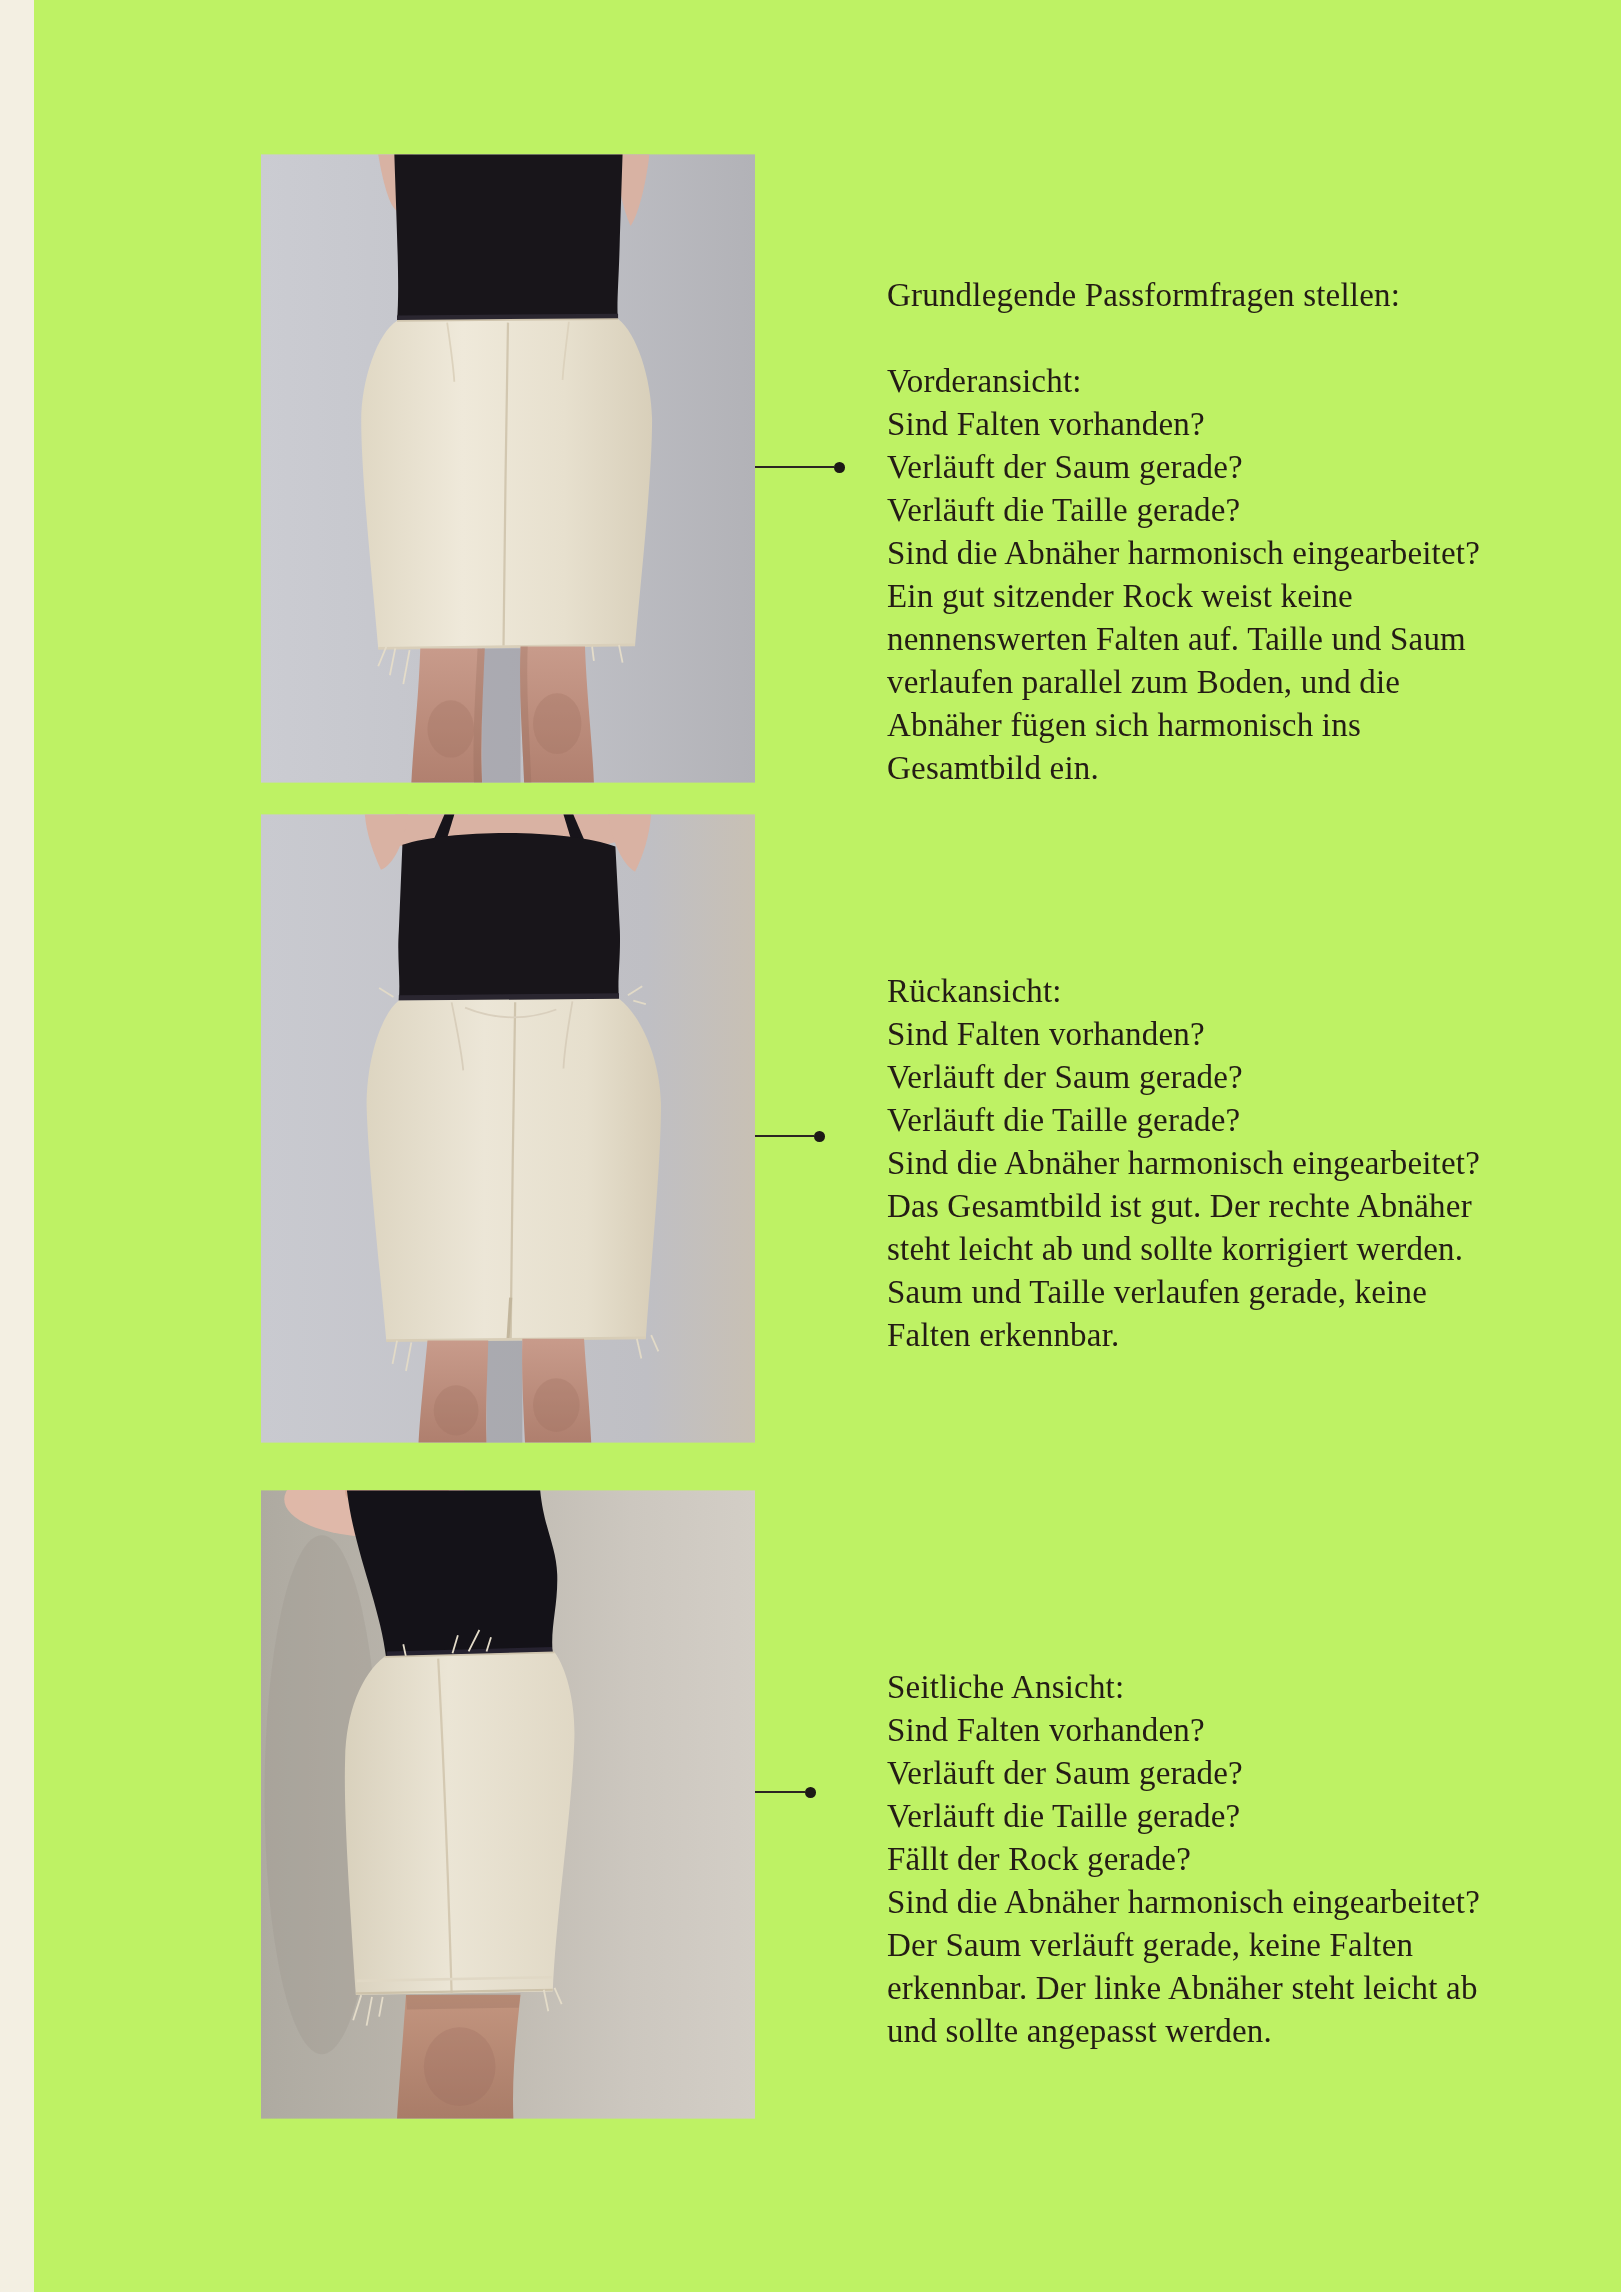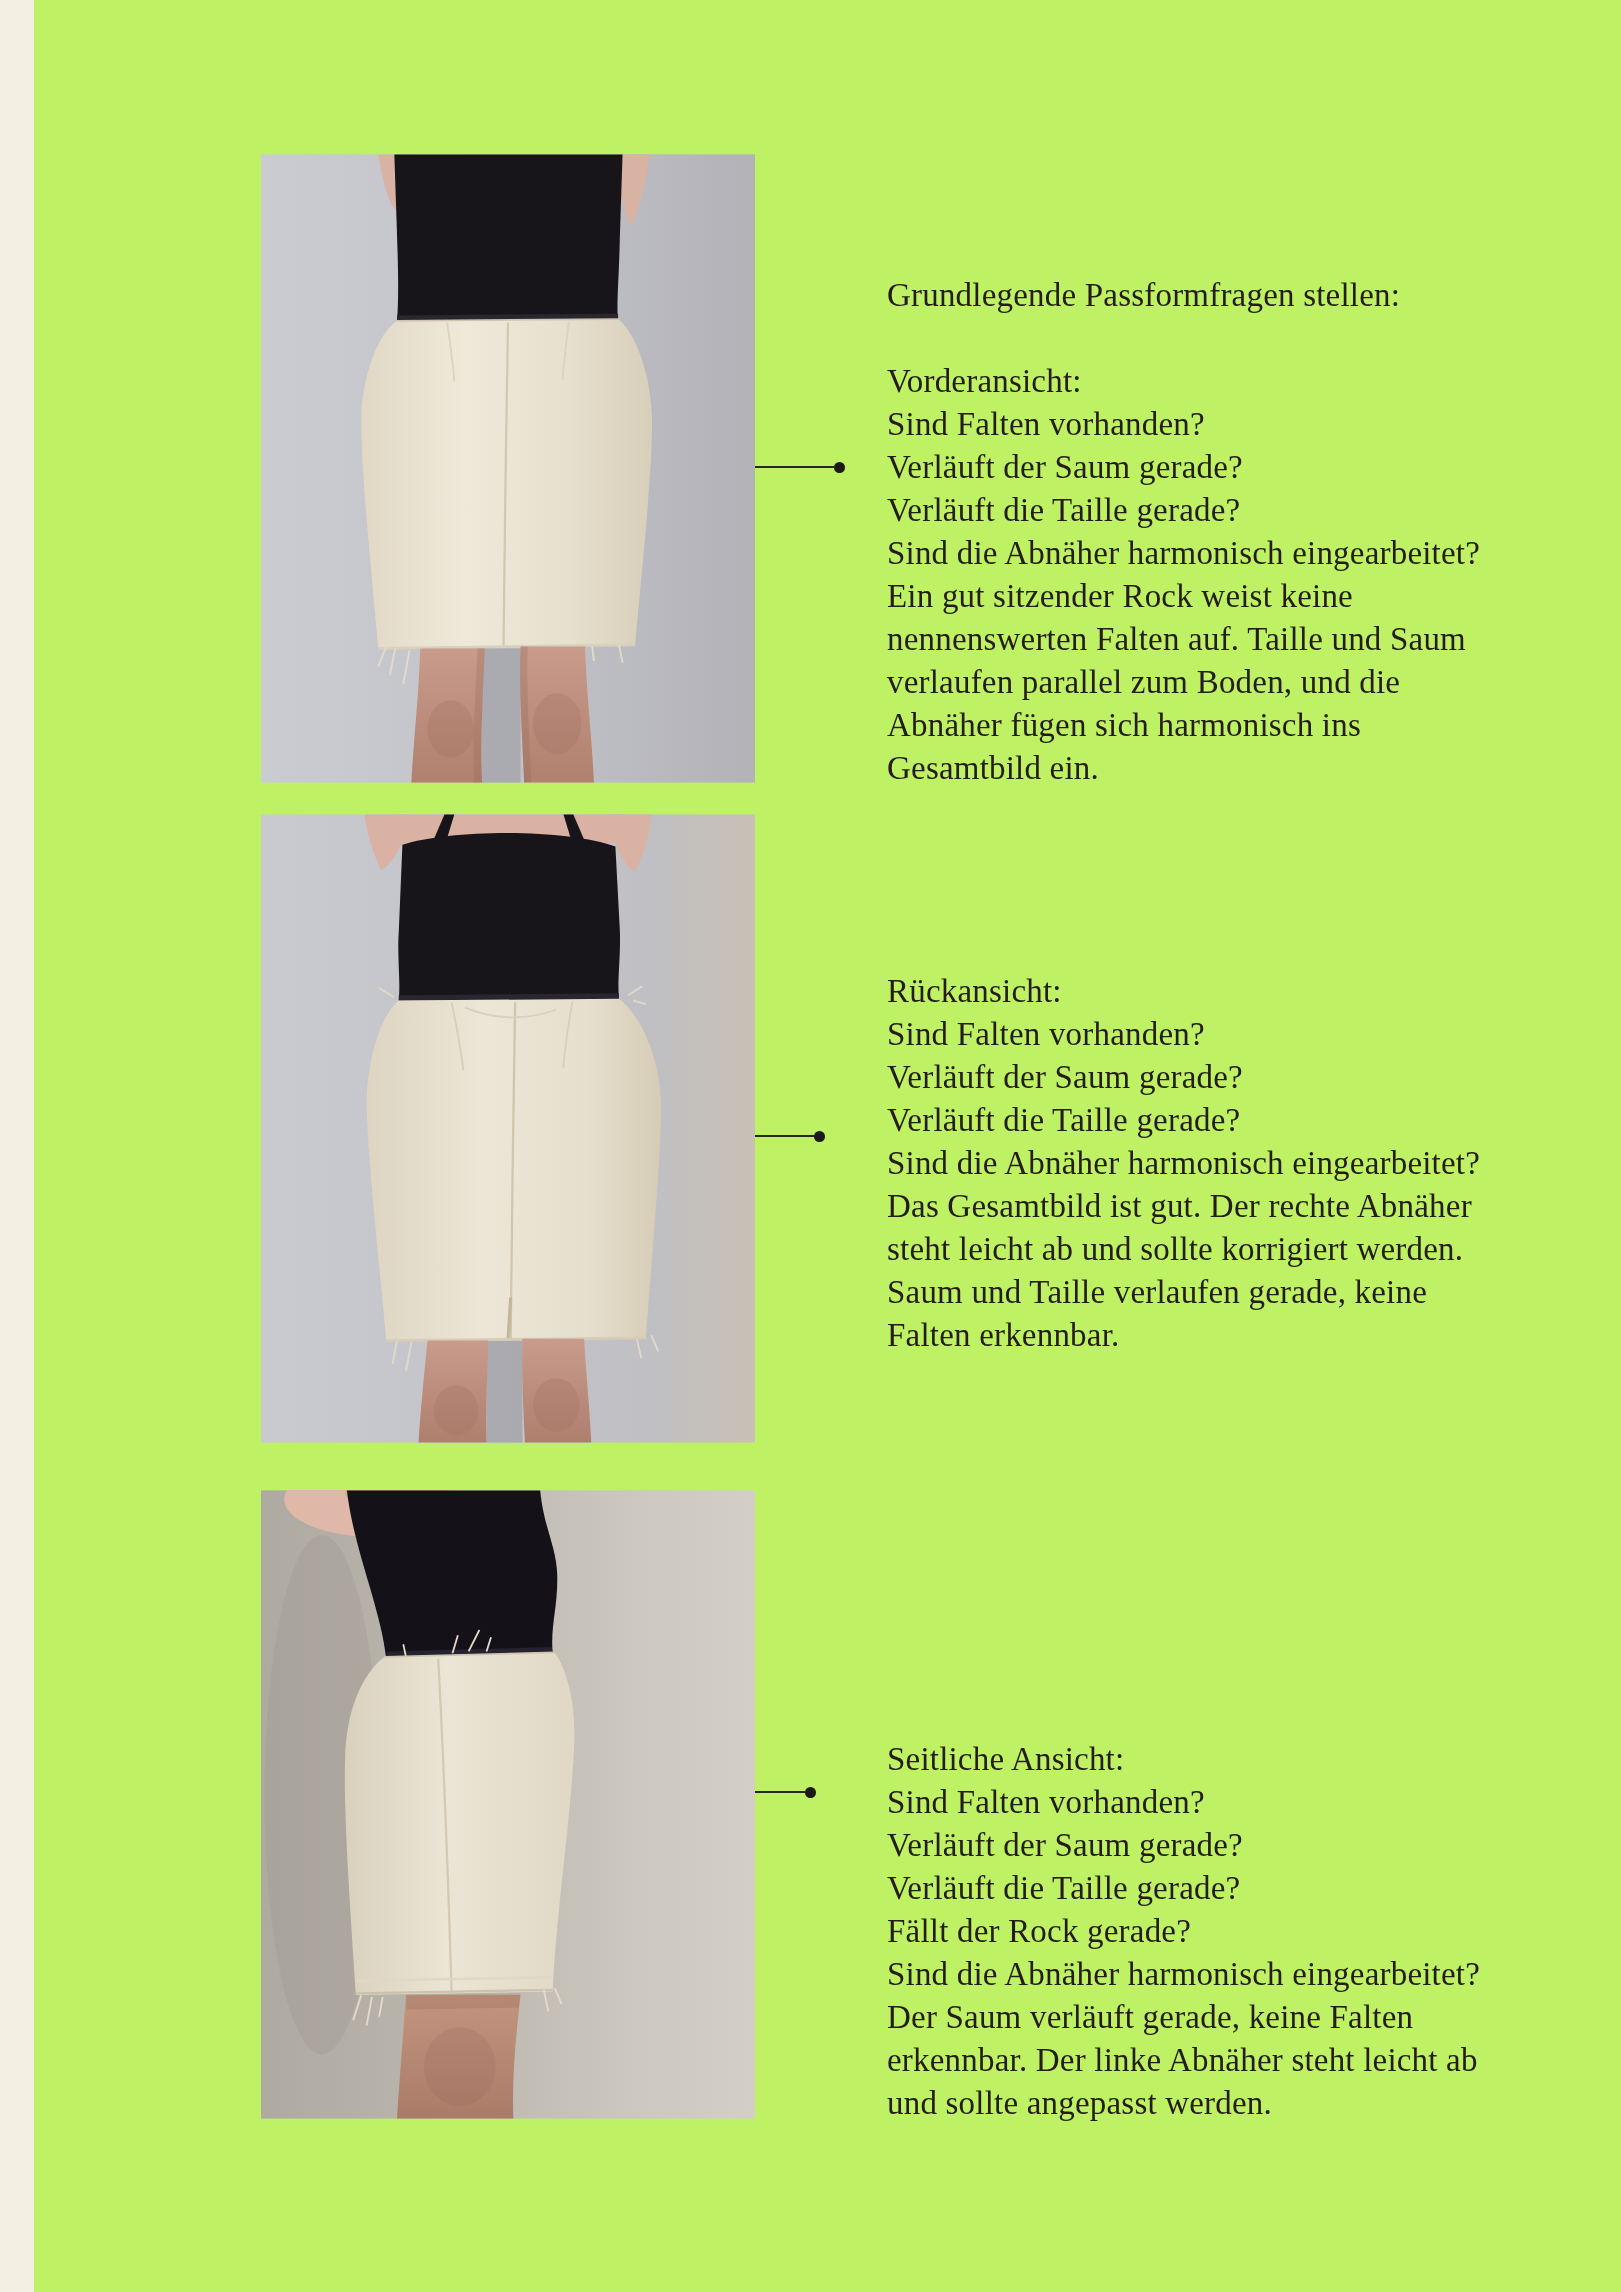--- a/index.html
+++ b/index.html
@@ -42,21 +42,21 @@
     left: 853px;
     width: 627px;
     font-size: 33px;
     line-height: 43px;
     color: #241c15;
     white-space: pre-line;
     letter-spacing: 0.2px;
   }
   .text-front { top: 274px; }
   .text-back  { top: 970px; }
-  .text-side  { top: 1738px; }
+  .text-side  { top: 1666px; }
 
   .page-number {
     position: absolute;
     right: 25px;
     top: 2146px;
     font-family: "DejaVu Serif", serif;
     font-weight: 700;
     font-size: 134px;
     line-height: 134px;
     letter-spacing: -2.7px;

